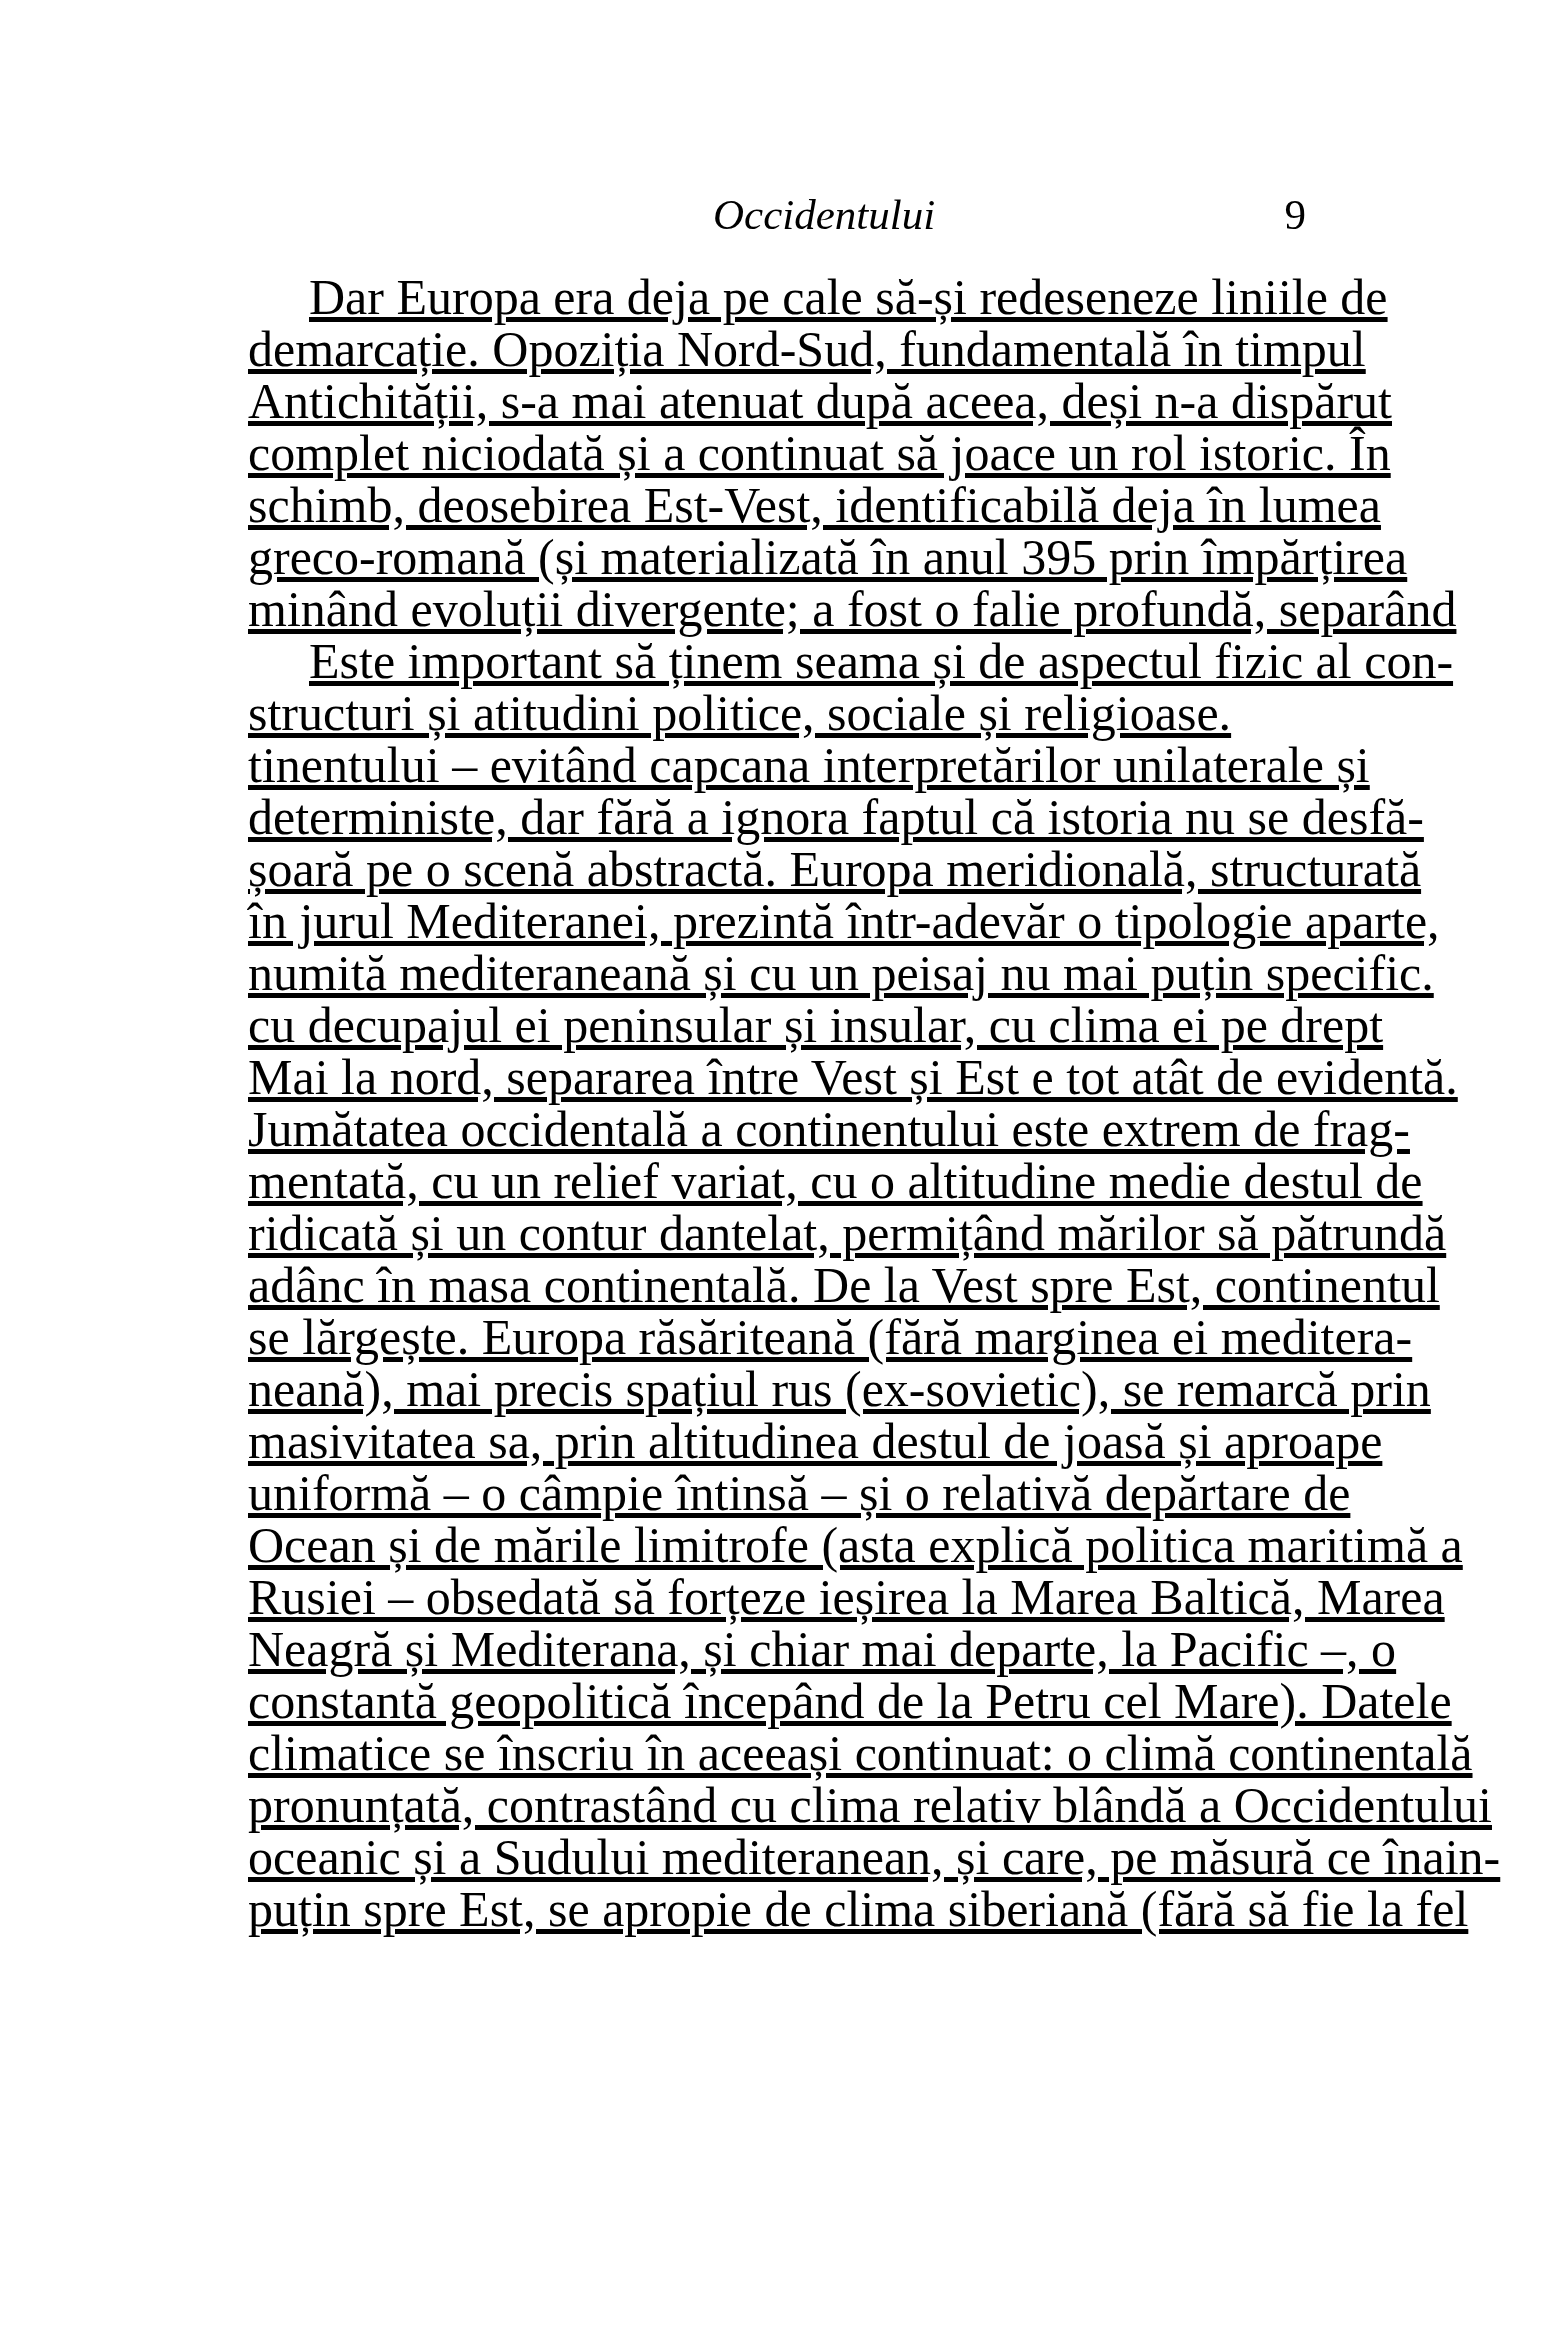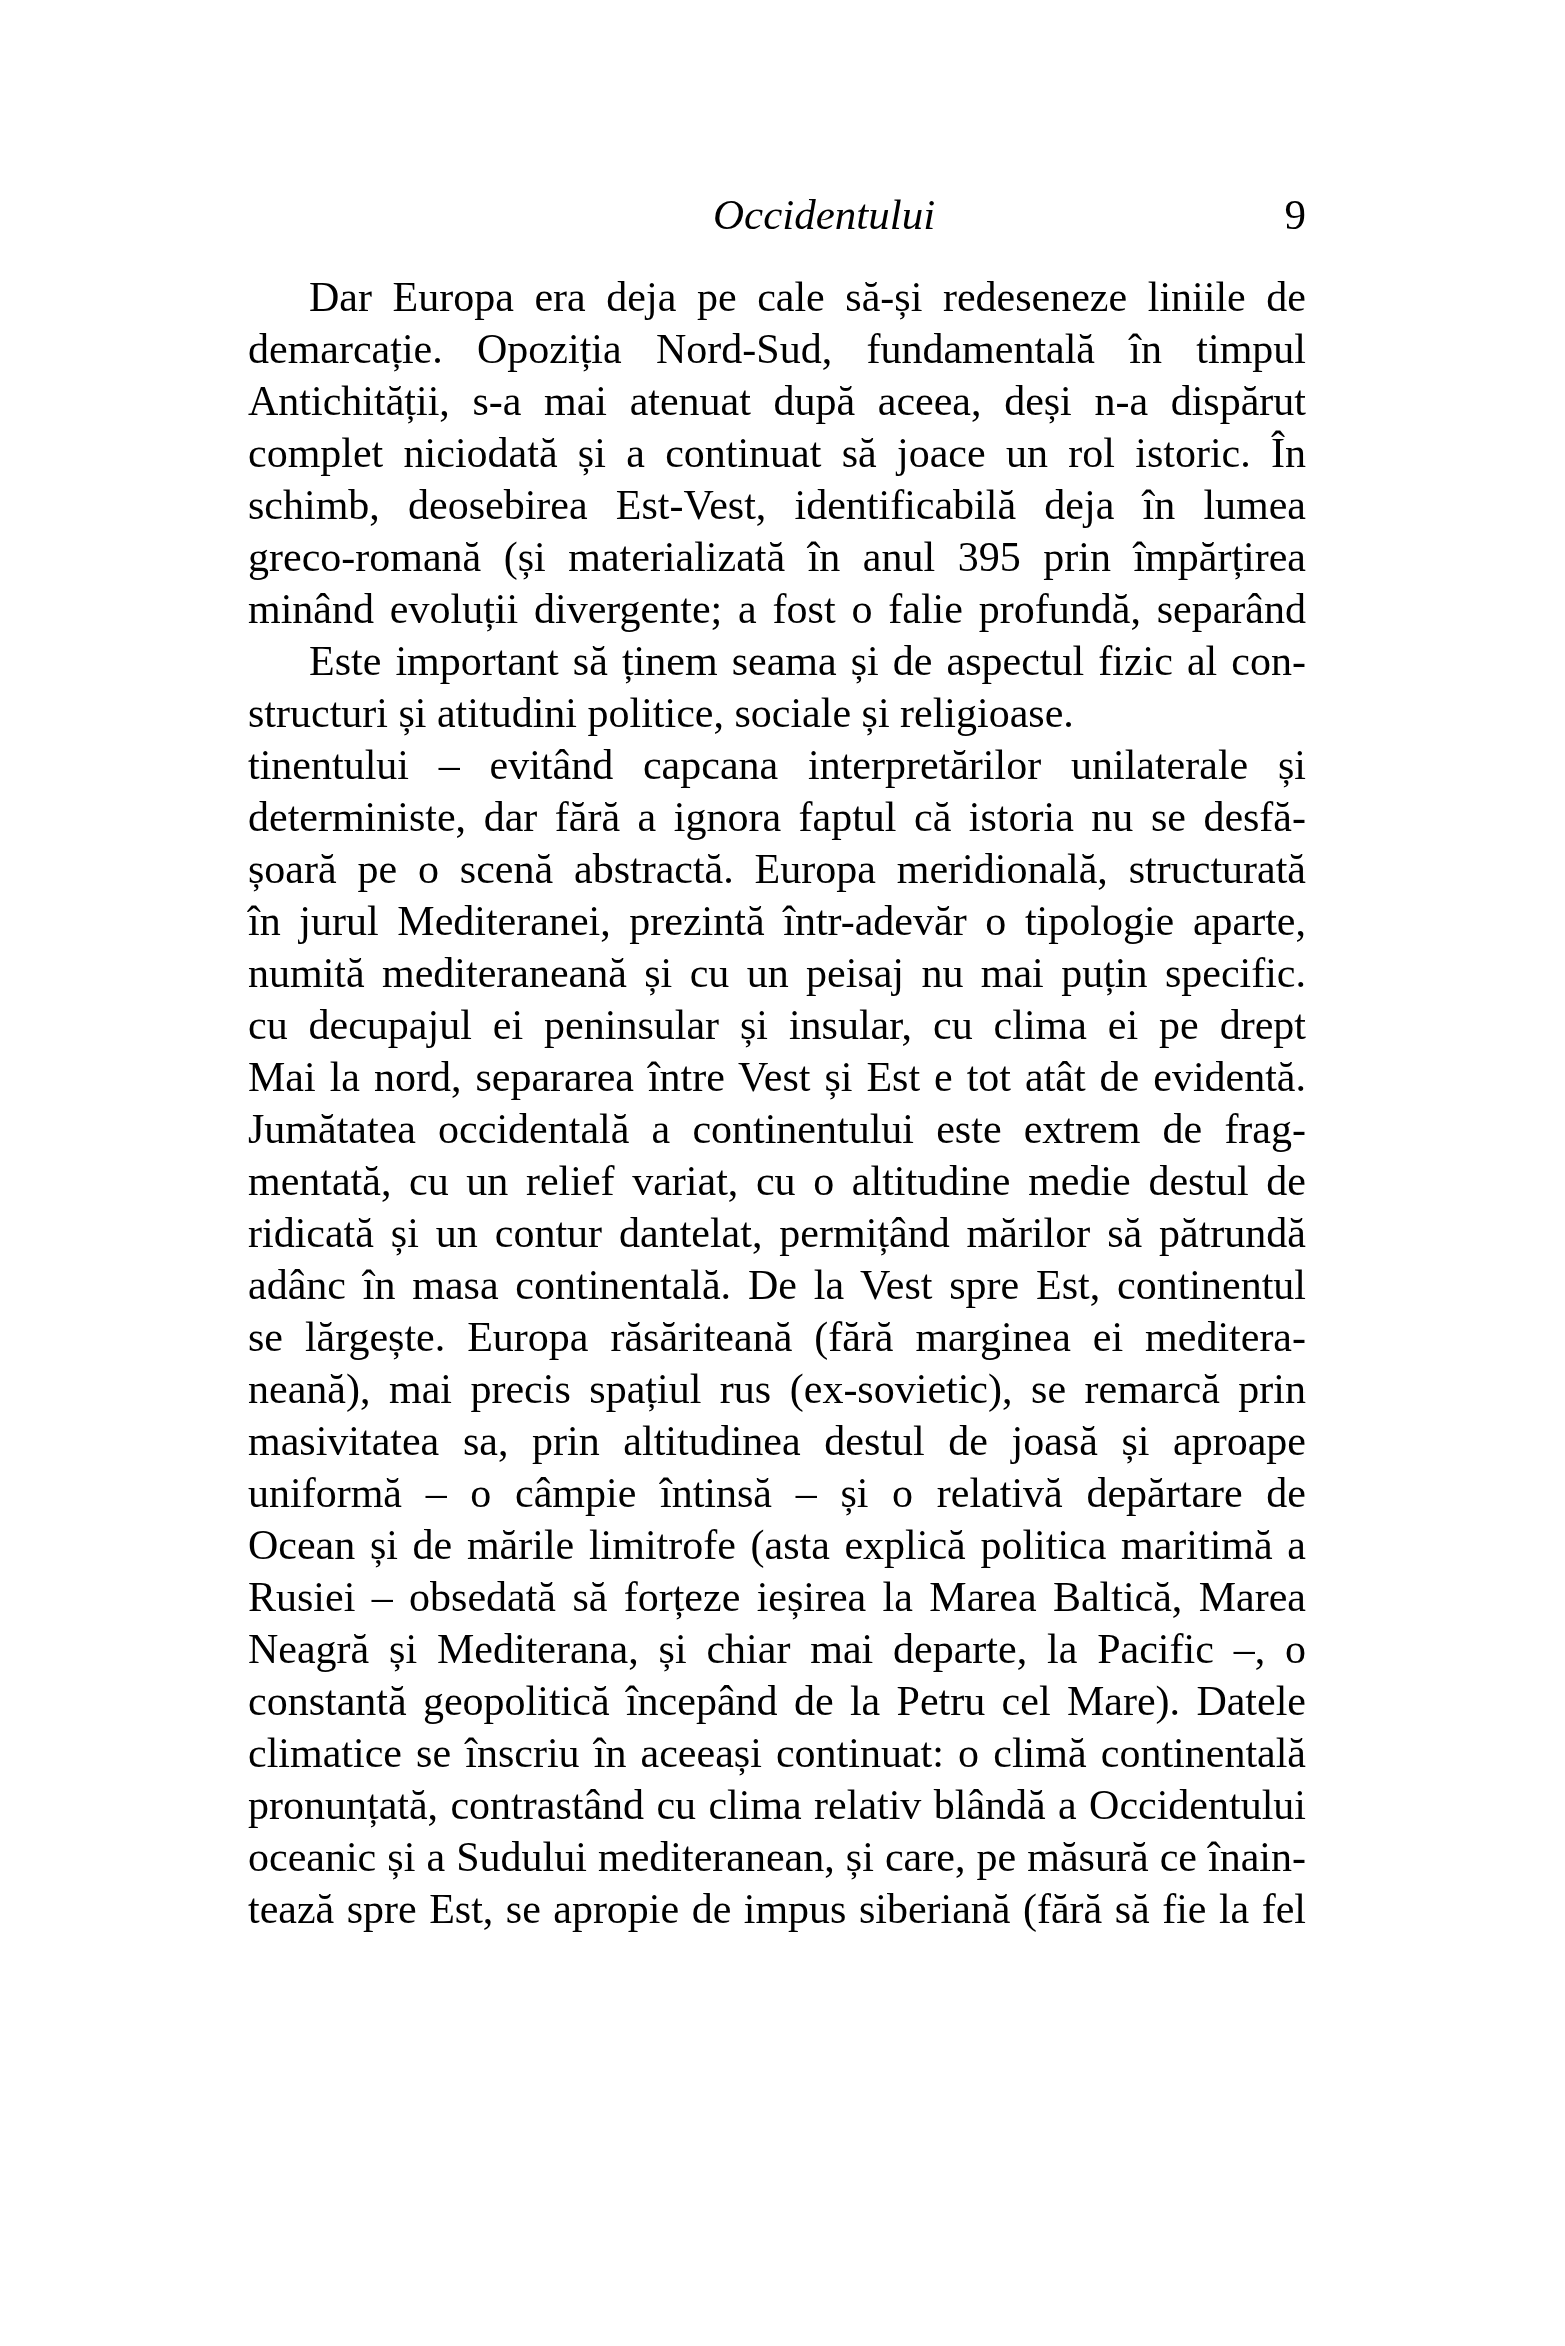--- a/index.html
+++ b/index.html
@@ -12,21 +12,21 @@
     white-space: nowrap;
   }
   .page-number {
     position: absolute; top: 189px; right: 259px;
     font-family: "Liberation Serif", "DejaVu Serif", serif;
     font-size: 43px; line-height: 52px; color: #000;
   }
   .body-text {
     position: absolute; left: 248px; top: 271px; width: 1058px;
     font-family: "Liberation Serif", "DejaVu Serif", serif;
-    font-size: 42px; color: #000;
+    font-size: 50px; color: #000; text-decoration: underline;
   }
   .line {
     display: block; height: 52px; line-height: 52px;
     white-space: nowrap; text-align: justify; text-align-last: justify;
     overflow: visible;
   }
   .line.indent { padding-left: 61px; }
   .line.last { text-align-last: left; }
 </style>
 </head>
@@ -61,16 +61,16 @@
       <span class="line">neană), mai precis spațiul rus (ex-sovietic), se remarcă prin</span>
       <span class="line">masivitatea sa, prin altitudinea destul de joasă și aproape</span>
       <span class="line">uniformă – o câmpie întinsă – și o relativă depărtare de</span>
       <span class="line">Ocean și de mările limitrofe (asta explică politica maritimă a</span>
       <span class="line">Rusiei – obsedată să forțeze ieșirea la Marea Baltică, Marea</span>
       <span class="line">Neagră și Mediterana, și chiar mai departe, la Pacific –, o</span>
       <span class="line">constantă geopolitică începând de la Petru cel Mare). Datele</span>
       <span class="line">climatice se înscriu în aceeași continuat: o climă continentală</span>
       <span class="line">pronunțată, contrastând cu clima relativ blândă a Occidentului</span>
       <span class="line">oceanic și a Sudului mediteranean, și care, pe măsură ce înain-</span>
-      <span class="line">tează spre Est, se apropie de impus siberiană (fără să fie la fel</span>
+      <span class="line">puțin spre Est, se apropie de clima siberiană (fără să fie la fel</span>
     </div>
 </div>
 
 
 </body></html>

